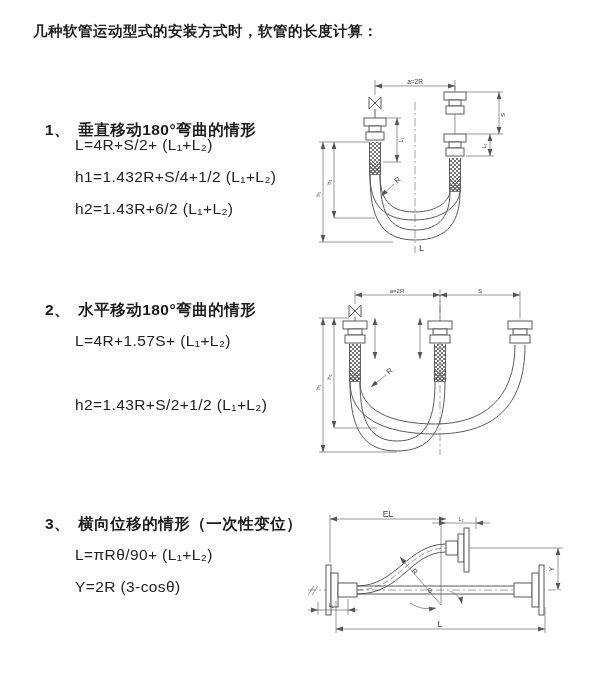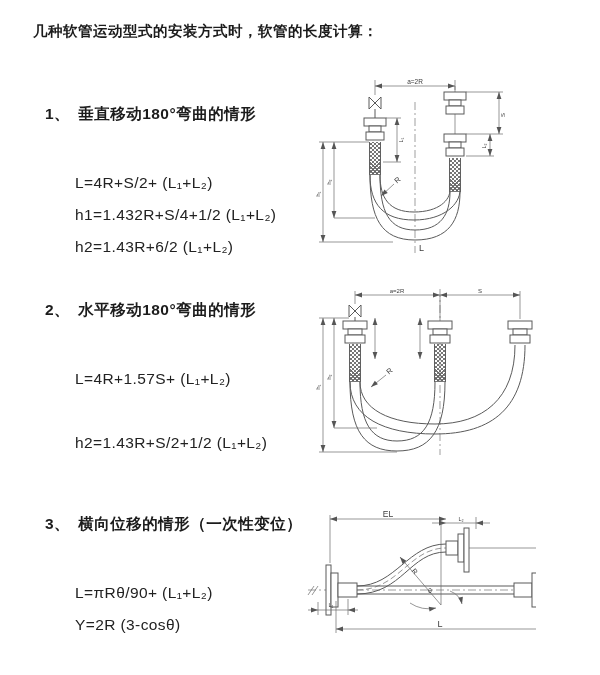--- a/index.html
+++ b/index.html
@@ -1,21 +1,21 @@
 <!DOCTYPE html>
 <html><head>
 <meta charset="utf-8">
 <style>
   html,body{margin:0;padding:0;background:#ffffff;}
   .page{position:relative;width:536px;height:675px;background:#ffffff;overflow:hidden;
-        font-family:"Liberation Sans","DejaVu Sans",sans-serif;color:#1c1c1c;}
+        font-family:"Liberation Sans","DejaVu Sans",sans-serif;color:#1c1c1c;padding-left:28px;}
   .title{position:absolute;left:33px;top:22px;font-size:14.5px;font-weight:bold;letter-spacing:.5px;}
   .sec-head{position:absolute;font-size:15.5px;font-weight:bold;letter-spacing:.5px;white-space:nowrap;}
   .sec-head .num{margin-right:8px;}
-  .formula{position:absolute;left:75px;font-size:15.5px;letter-spacing:.4px;color:#222;white-space:nowrap;margin-top:38px;}
+  .formula{position:absolute;left:75px;font-size:15.5px;letter-spacing:.4px;color:#222;white-space:nowrap;}
   .diag{position:absolute;}
   .diag svg{position:absolute;left:0;top:0;}
   .braid{position:absolute;box-sizing:border-box;
      background:
        repeating-linear-gradient(45deg,rgba(95,95,95,.85) 0 0.8px,transparent 0.8px 2.8px),
        repeating-linear-gradient(-45deg,rgba(95,95,95,.85) 0 0.8px,transparent 0.8px 2.8px);
      border-left:1px solid #5f5f5f;border-right:1px solid #5f5f5f;}
   svg{stroke-linecap:butt;}
   .ln{stroke:#5a5a5a;stroke-width:1;fill:none;}
   .thin{stroke:#6a6a6a;stroke-width:.7;fill:none;}
@@ -31,21 +31,21 @@
 <div class="page">
 
   <svg width="0" height="0" style="position:absolute">
     <defs>
         <path id="ah" d="M0,0 L-7,2.4 L-7,-2.4 Z"></path>
       </defs>
   </svg>
 
   <div class="title">几种软管运动型式的安装方式时，软管的长度计算：</div>
 
-  <div class="sec-head" style="left:45px;top:104px">
+  <div class="sec-head" style="left:45px;top:120px">
     <span class="num">1、</span><span>垂直移动180°弯曲的情形</span>
   </div>
   <div class="formula" style="top:136px">L=4R+S/2+ (L₁+L₂)</div>
   <div class="formula" style="top:168px">h1=1.432R+S/4+1/2 (L₁+L₂)</div>
   <div class="formula" style="top:200px">h2=1.43R+6/2 (L₁+L₂)</div>
 
   <div class="sec-head" style="left:45px;top:300px">
     <span class="num">2、</span><span>水平移动180°弯曲的情形</span>
   </div>
   <div class="formula" style="top:332px">L=4R+1.57S+ (L₁+L₂)</div>

